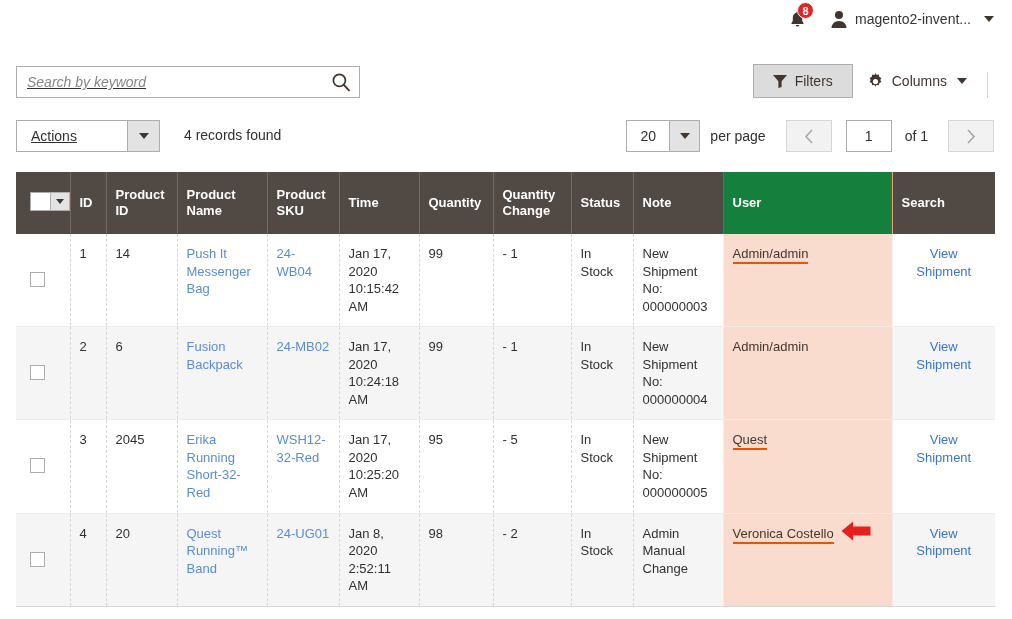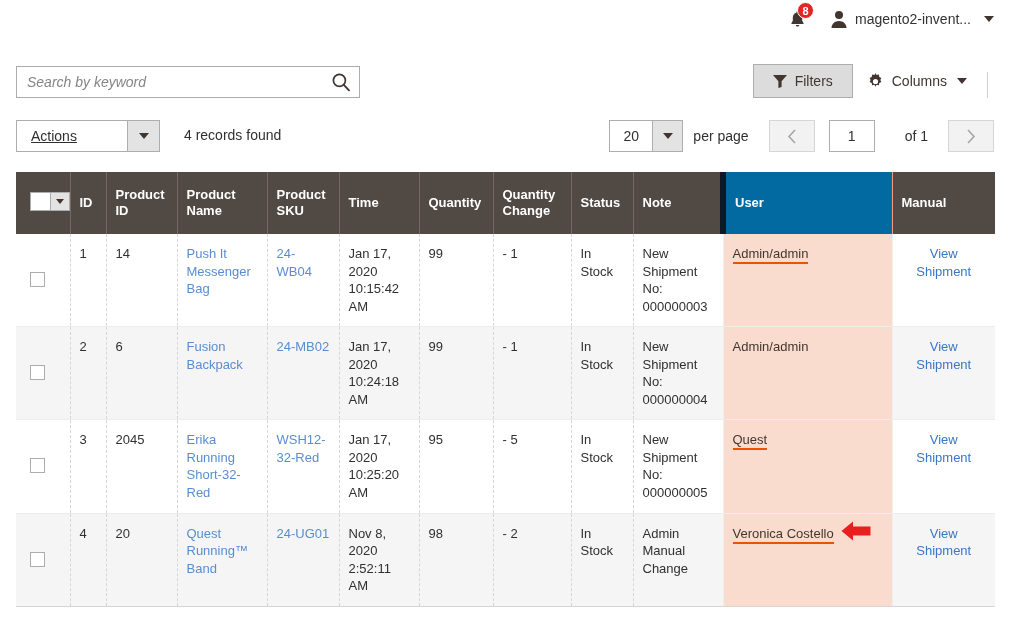--- a/index.html
+++ b/index.html
@@ -87,20 +87,21 @@
   .search-input {
     border: 0; outline: 0;
     flex: 1;
     height: 30px;
     padding: 0 10px;
     font-size: 14px;
     font-style: italic;
     color: #303030;
     font-family: "Liberation Sans", sans-serif;
     background: transparent;
+    text-decoration: underline;
   }
   .search-input::placeholder { color: #858585; font-style: italic; opacity:1; }
   .search-btn {
     width: 36px; height: 30px;
     background: transparent;
     border: 0;
     display: flex; align-items: center; justify-content: center;
     cursor: pointer;
   }
 
@@ -231,21 +232,21 @@
     text-align: center;
     font-size: 14px;
     color: #303030;
     font-family: "Liberation Sans", sans-serif;
     margin-left: 14px;
     outline: none;
   }
   .pg-of {
     font-size: 14px;
     color: #303030;
-    margin-left: 30px;
+    margin-left: 13px;
   }
 
   
   .grid {
     position: absolute;
     left: 16px; top: 172px;
     width: 979px;
     border-collapse: collapse;
     table-layout: fixed;
     font-size: 13px;
@@ -257,22 +258,22 @@
     font-weight: bold;
     text-align: left;
     vertical-align: middle;
     padding: 10px 9px;
     height: 62px;
     border-right: 1px solid #736963;
     line-height: 1.25;
   }
   .grid th:last-child { border-right: 0; }
   .grid th.col-user {
-    background: #0369a1;
-    border-left: 6px solid #0f172a;
+    background: #15803d;
+    border-left: 1px solid #0f172a;
     border-right: 1px solid #e9a47e;
   }
   .grid th.col-chk { padding-left: 14px; }
   .grid td {
     padding: 11px 9px;
     vertical-align: top;
     border-right: 1px dashed #d6d6d6;
     color: #303030;
     line-height: 1.35;
     font-size: 13px;
@@ -454,21 +455,21 @@
         <th>ID</th>
         <th>Product ID</th>
         <th>Product Name</th>
         <th>Product SKU</th>
         <th>Time</th>
         <th>Quantity</th>
         <th>Quantity Change</th>
         <th>Status</th>
         <th>Note</th>
         <th class="col-user">User</th>
-        <th>Manual</th>
+        <th>Search</th>
       </tr>
     </thead>
     <tbody>
 
       <tr class="row-odd">
         <td class="cell-chk">
           <span class="chkbox"></span>
         </td>
         <td>1</td>
         <td>14</td>
@@ -524,21 +525,21 @@
       </tr>
 
       <tr class="row-even">
         <td class="cell-chk">
           <span class="chkbox"></span>
         </td>
         <td>4</td>
         <td>20</td>
         <td><a class="lnk">Quest Running™ Band</a></td>
         <td><a class="lnk">24-UG01</a></td>
-        <td>Nov 8, 2020 2:52:11 AM</td>
+        <td>Jan 8, 2020 2:52:11 AM</td>
         <td>98</td>
         <td>- 2</td>
         <td>In Stock</td>
         <td>Admin Manual Change</td>
         <td class="cell-user"><span class="user-link">Veronica Costello</span></td>
         <td>
             <a class="lnk-action">View Shipment</a>
           </td>
       </tr>
 

